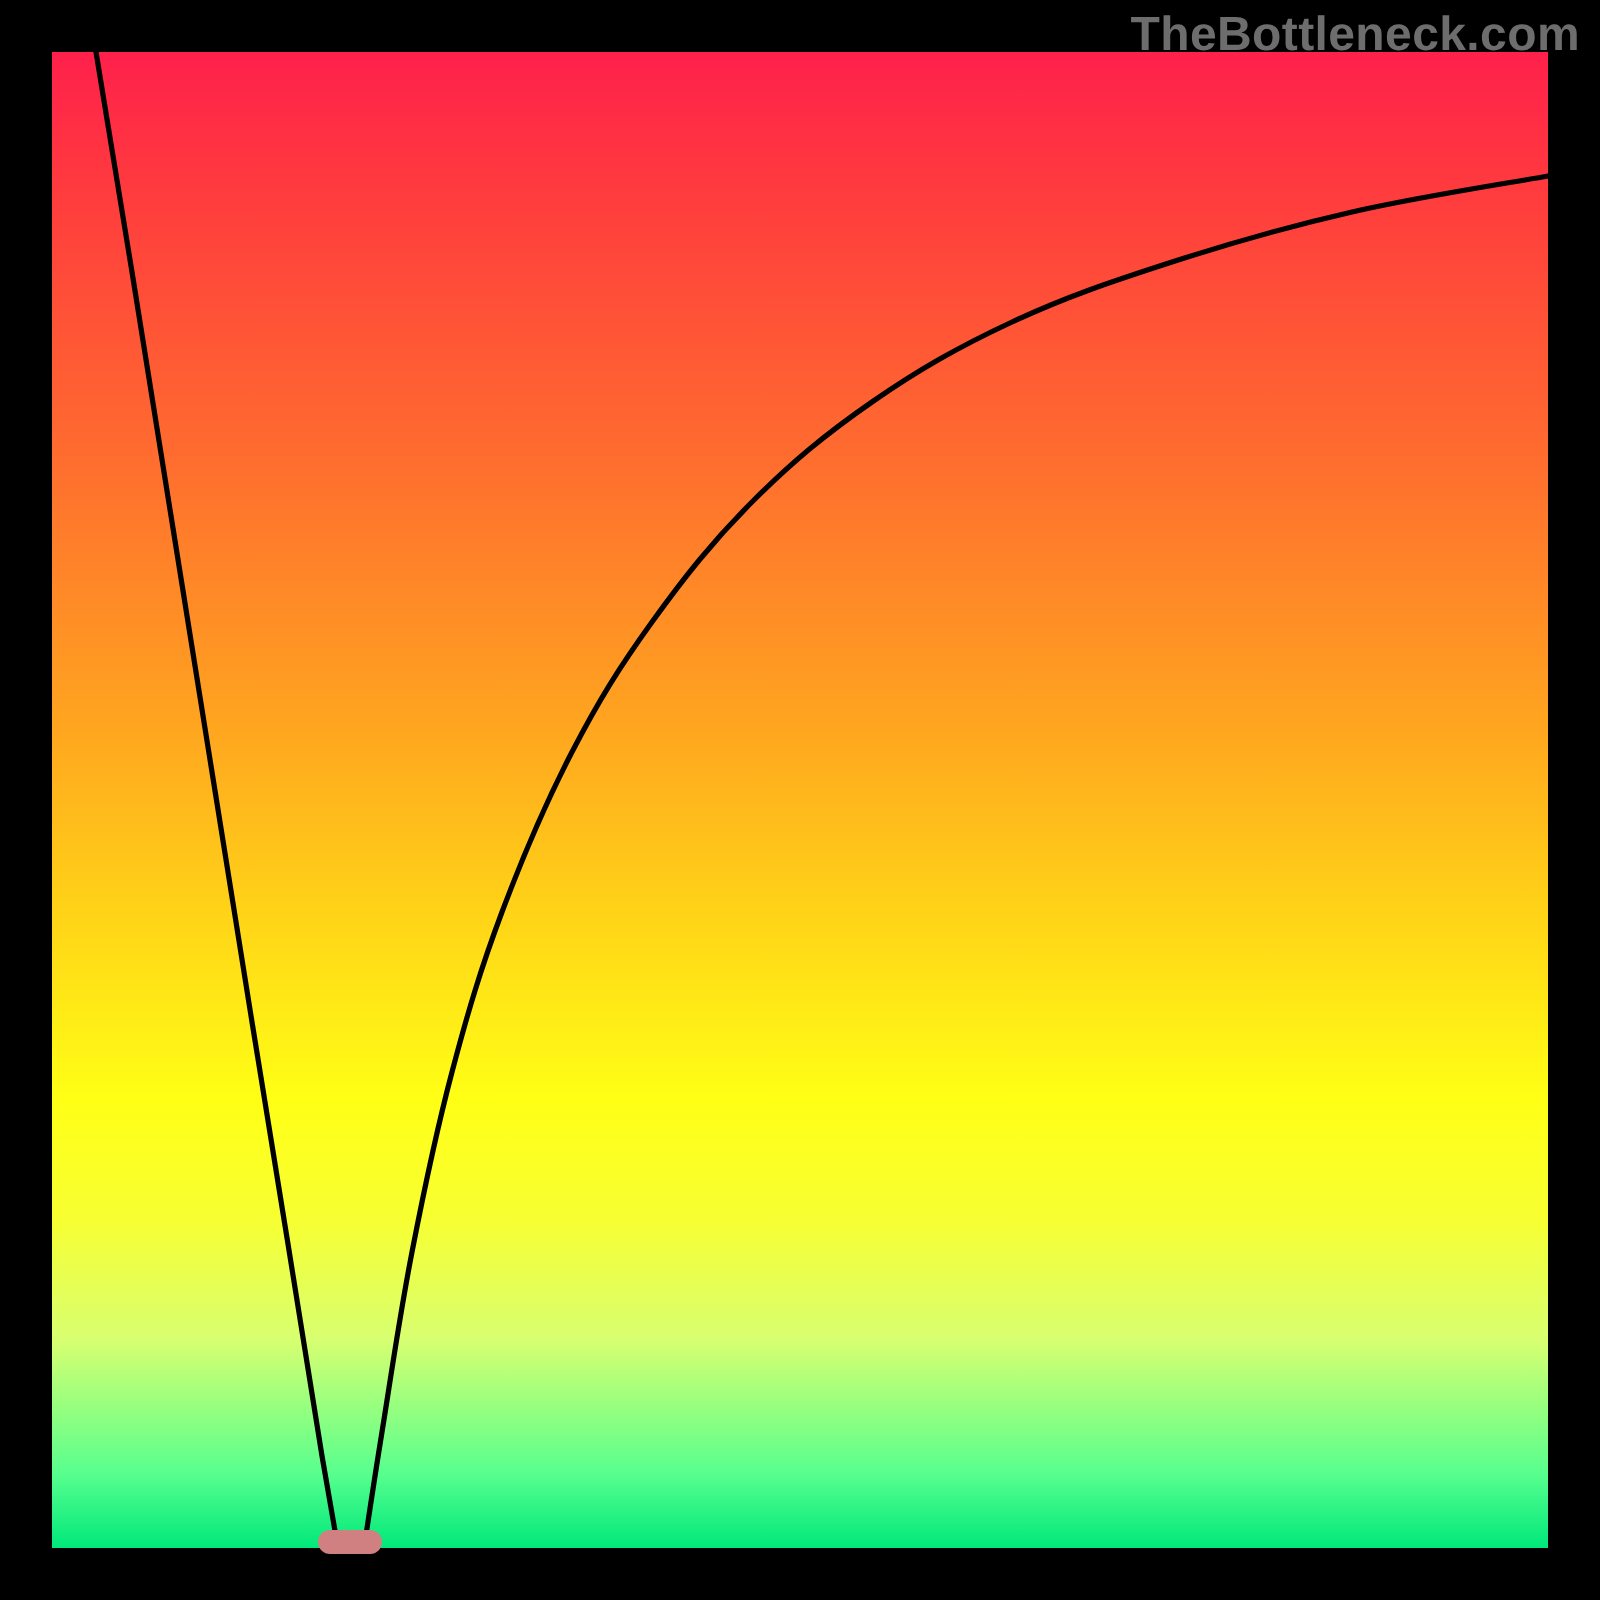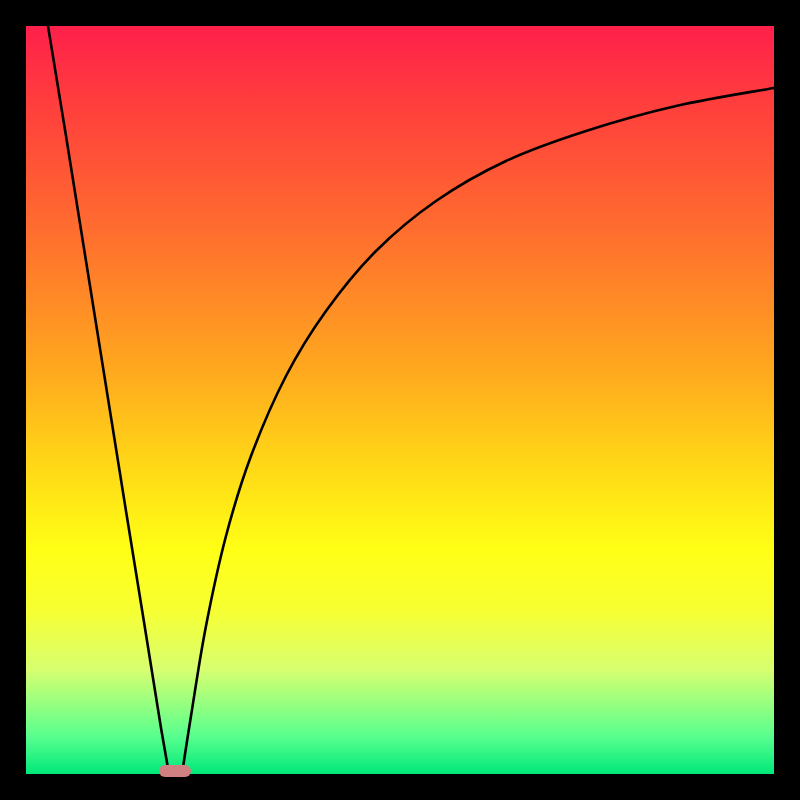--- a/index.html
+++ b/index.html
@@ -64,20 +64,21 @@
   }
   .marker {
     fill: #d08080;
     stroke: none;
   }
 </style>
 </head>
 <body>
 
 <div class="frame">
+  <div class="watermark">TheBottleneck.com</div>
 
   <div class="plot">
     <svg viewBox="0 0 748 748" preserveAspectRatio="none">
       <path id="left-branch" class="curve" d="M22 0 L40 110 L60 235 L80 360 L100 485 L118 596 L135 702 L143 748"></path>
       <path id="right-branch" class="curve" d="M156 748 C157.62 737.56 160.68 716.64 165 690 C169.32 663.36 173.7 632.4 180 600 C186.3 567.6 191.9 540.6 200 510 C208.1 479.4 214.2 458.8 225 430 C235.8 401.2 246.5 376.1 260 350 C273.5 323.9 283.8 307.5 300 285 C316.2 262.5 330.2 244.8 350 225 C369.8 205.2 386.6 191.2 410 175 C433.4 158.8 453 147.6 480 135 C507 122.4 529.4 114.9 560 105 C590.6 95.1 616.16 87.74 650 80 C683.84 72.26 730.36 65.24 748 62"></path>
       <rect id="trough-marker" class="marker" x="133" y="739" width="32" height="12" rx="6" ry="6"></rect>
     </svg>
   </div>
 </div>
 

